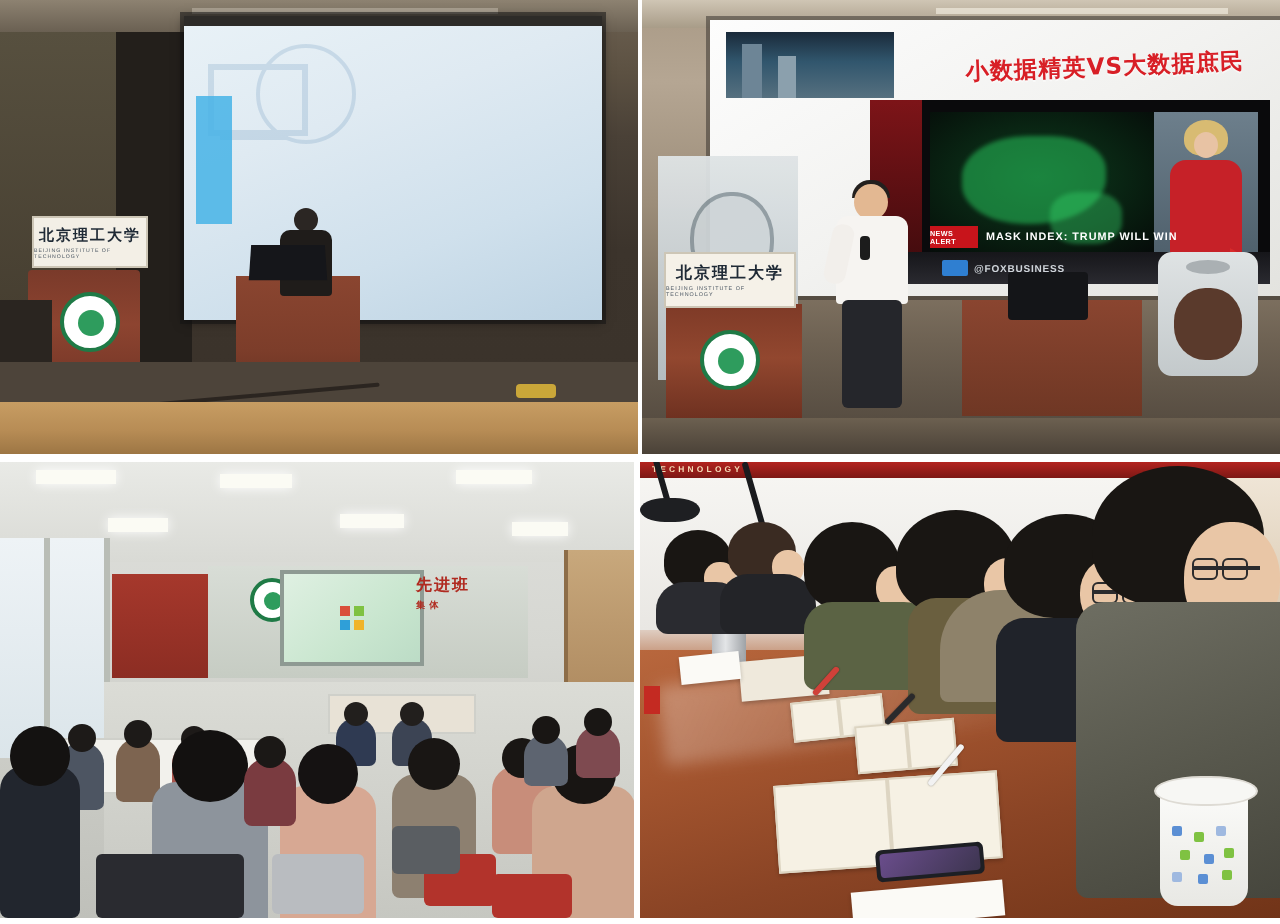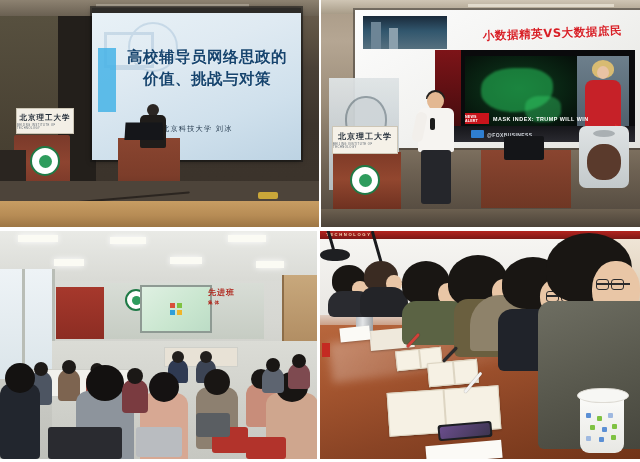--- a/index.html
+++ b/index.html
@@ -197,25 +197,20 @@
       <div class="darkslab"></div>
 
       <div class="screen1">
         <div class="topbar"></div>
         <div class="wm">
           <span class="ring"></span>
             <span class="blk"></span>
             <span class="bar"></span>
         </div>
         <div class="accent1"></div>
-        <div class="ttl1">
-          <div>高校辅导员网络思政的</div>
-          <div>价值、挑战与对策</div>
-        </div>
-        <div class="sub1">北京科技大学    刘冰</div>
       </div>
 
       <div class="desk1"></div>
       <div class="spk1">
         <span class="head"></span>
           <span class="body"></span>
       </div>
       <div class="lap1"></div>
 
       <div class="podium1"></div>

